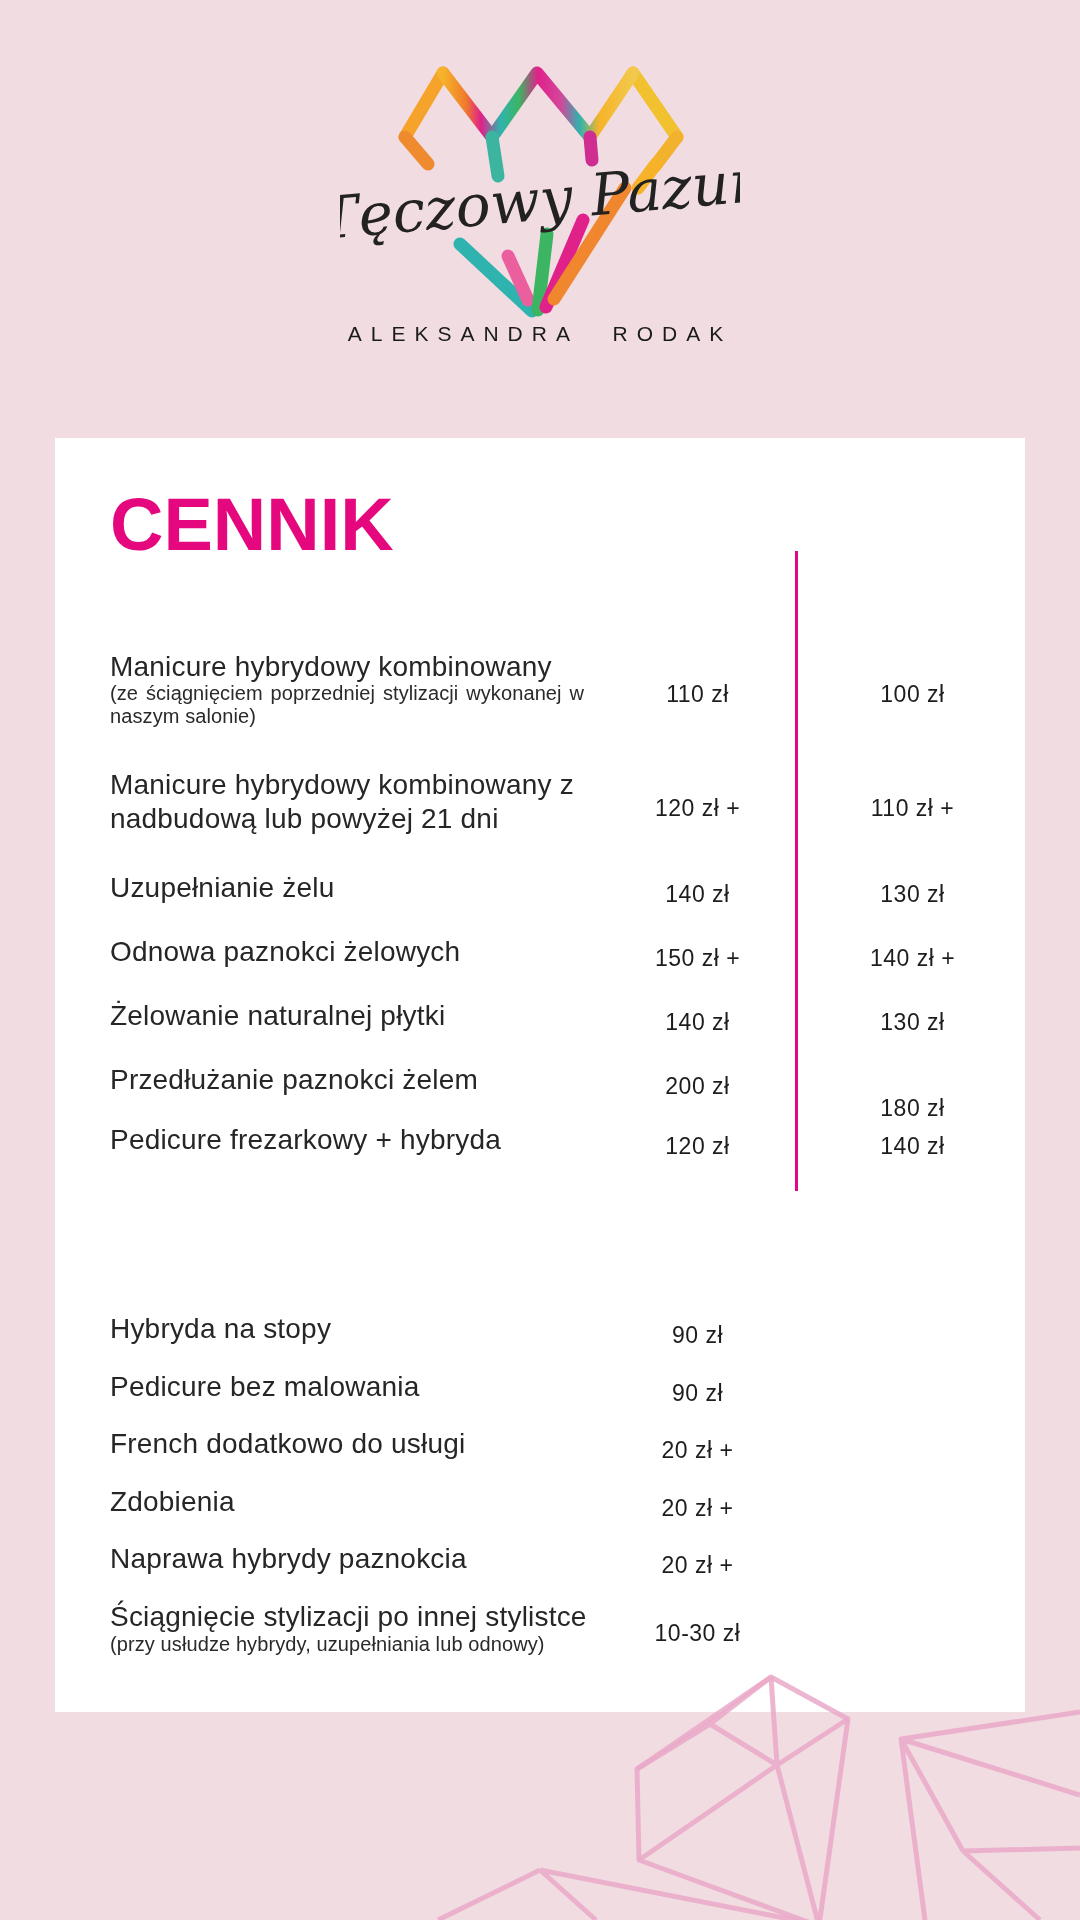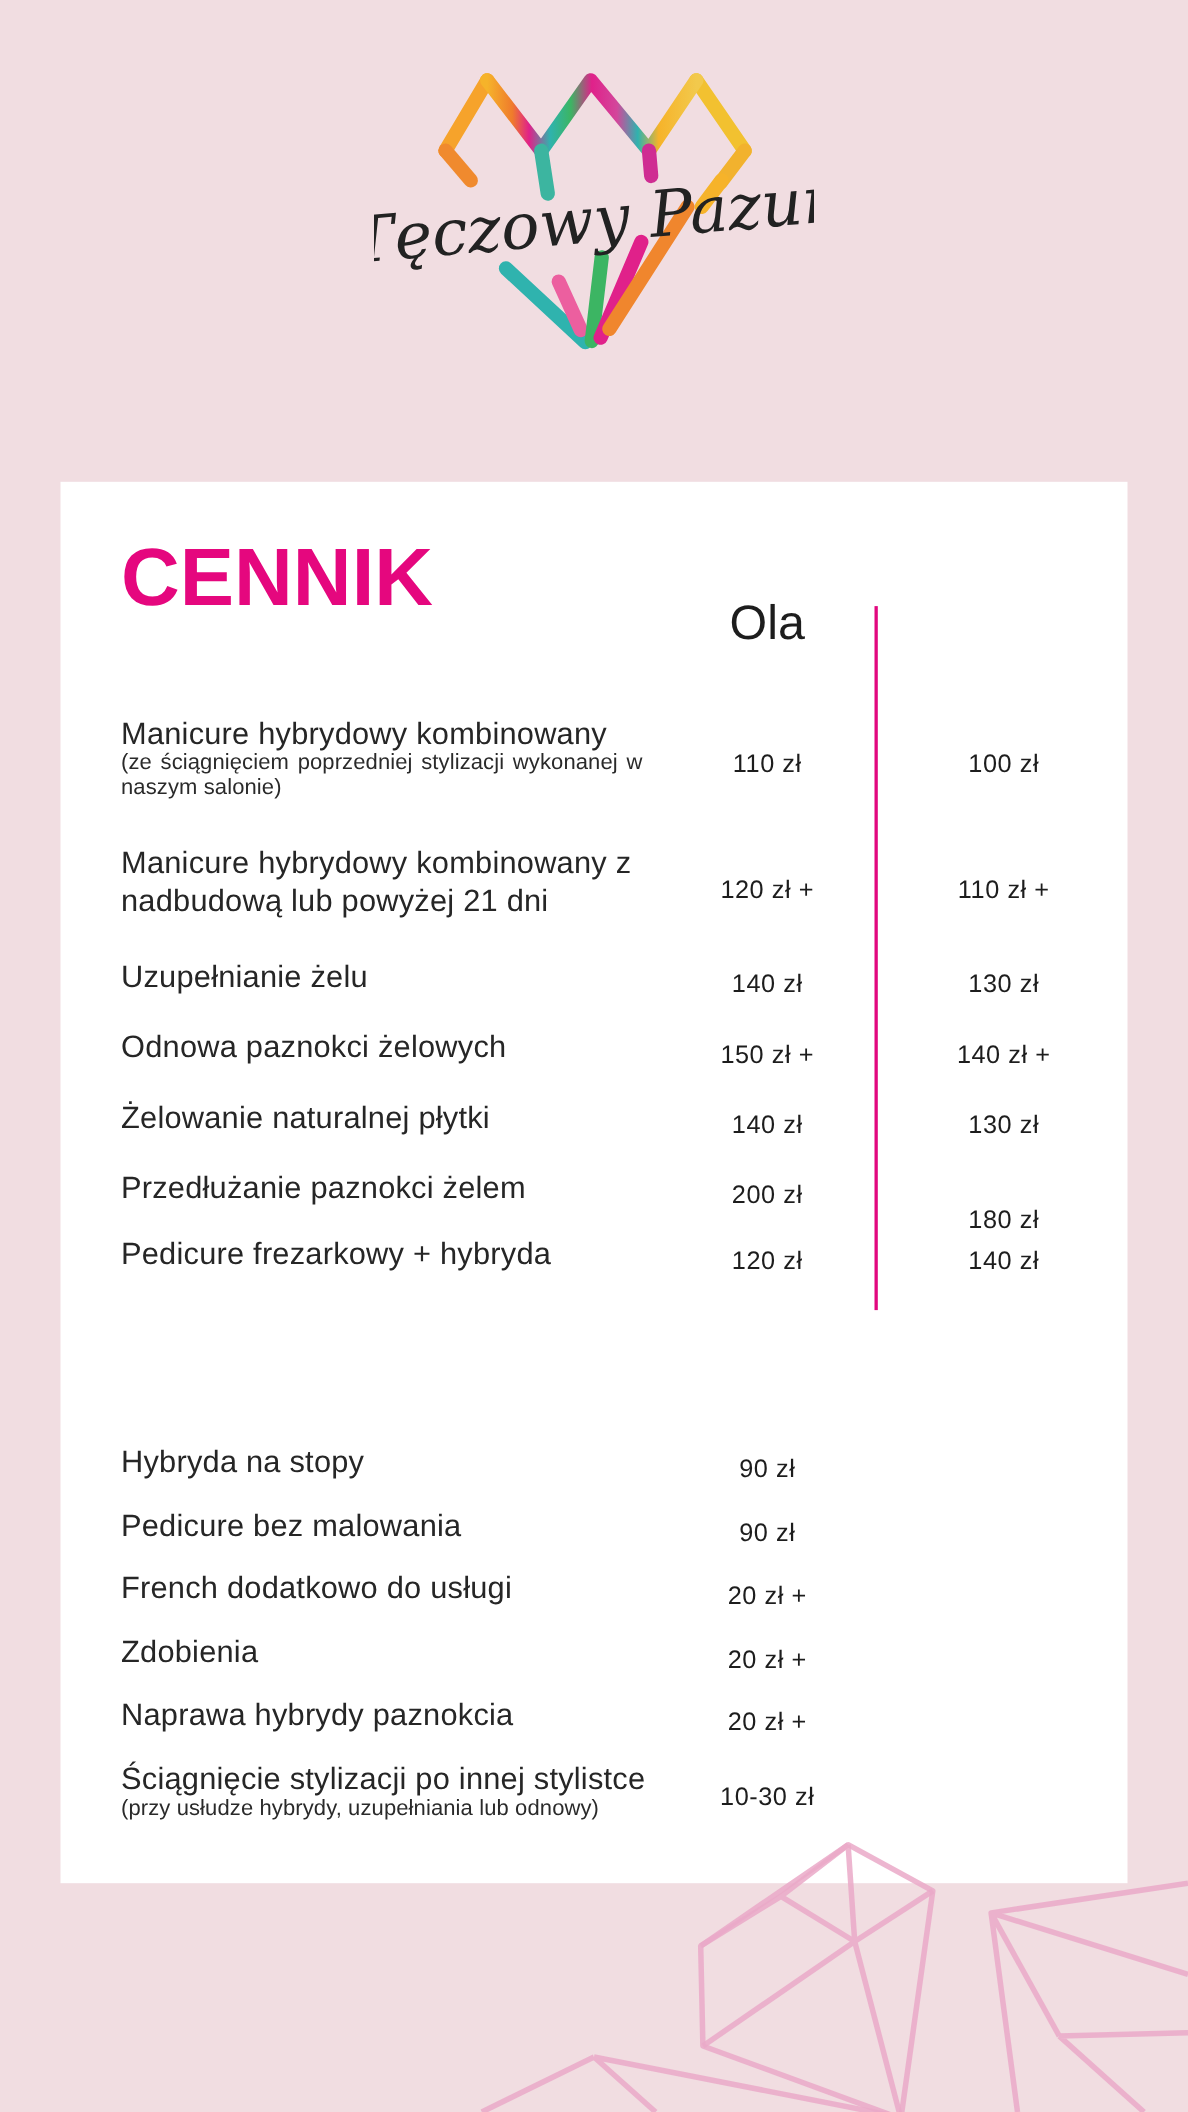--- a/index.html
+++ b/index.html
@@ -94,24 +94,24 @@
       <path d="M120,196 L192,263" stroke="#2fb3ae"></path>
       <path d="M168,208 L188,252" stroke="#ec5f9f"></path>
       <path d="M207,186 L198,262" stroke="#3cb563"></path>
       <path d="M243,172 L206,259" stroke="#e0218a"></path>
       <path d="M285,140 L214,251" stroke="#f0862d"></path>
       <path d="M316,116 L298,140" stroke="#f6b32a"></path>
     </g>
     <text class="logo-script" x="200" y="172" text-anchor="middle" transform="rotate(-5 200 172)">Tęczowy Pazur</text>
   </svg>
 
+  <div class="owner">ALEKSANDRA RODAK</div>
 
   <section class="panel">
     <h1 class="title">CENNIK</h1>
-    <div class="col-head col-ola">Ola</div>
     <div class="divider"></div>
     <div id="dual-rows">
         <div class="row dual" style="top: 212px;">
           <div class="svc">Manicure hybrydowy kombinowany</div>
           <div class="note" style="top: 32px;">(ze ściągnięciem poprzedniej stylizacji wykonanej w naszym salonie)</div>
           <div class="price ola" style="top: 26px;">110 zł</div>
           <div class="price monika" style="top: 26px;">100 zł</div>
         </div>
         <div class="row dual" style="top: 330px;">
           <div class="svc">Manicure hybrydowy kombinowany z nadbudową lub powyżej 21 dni</div>

